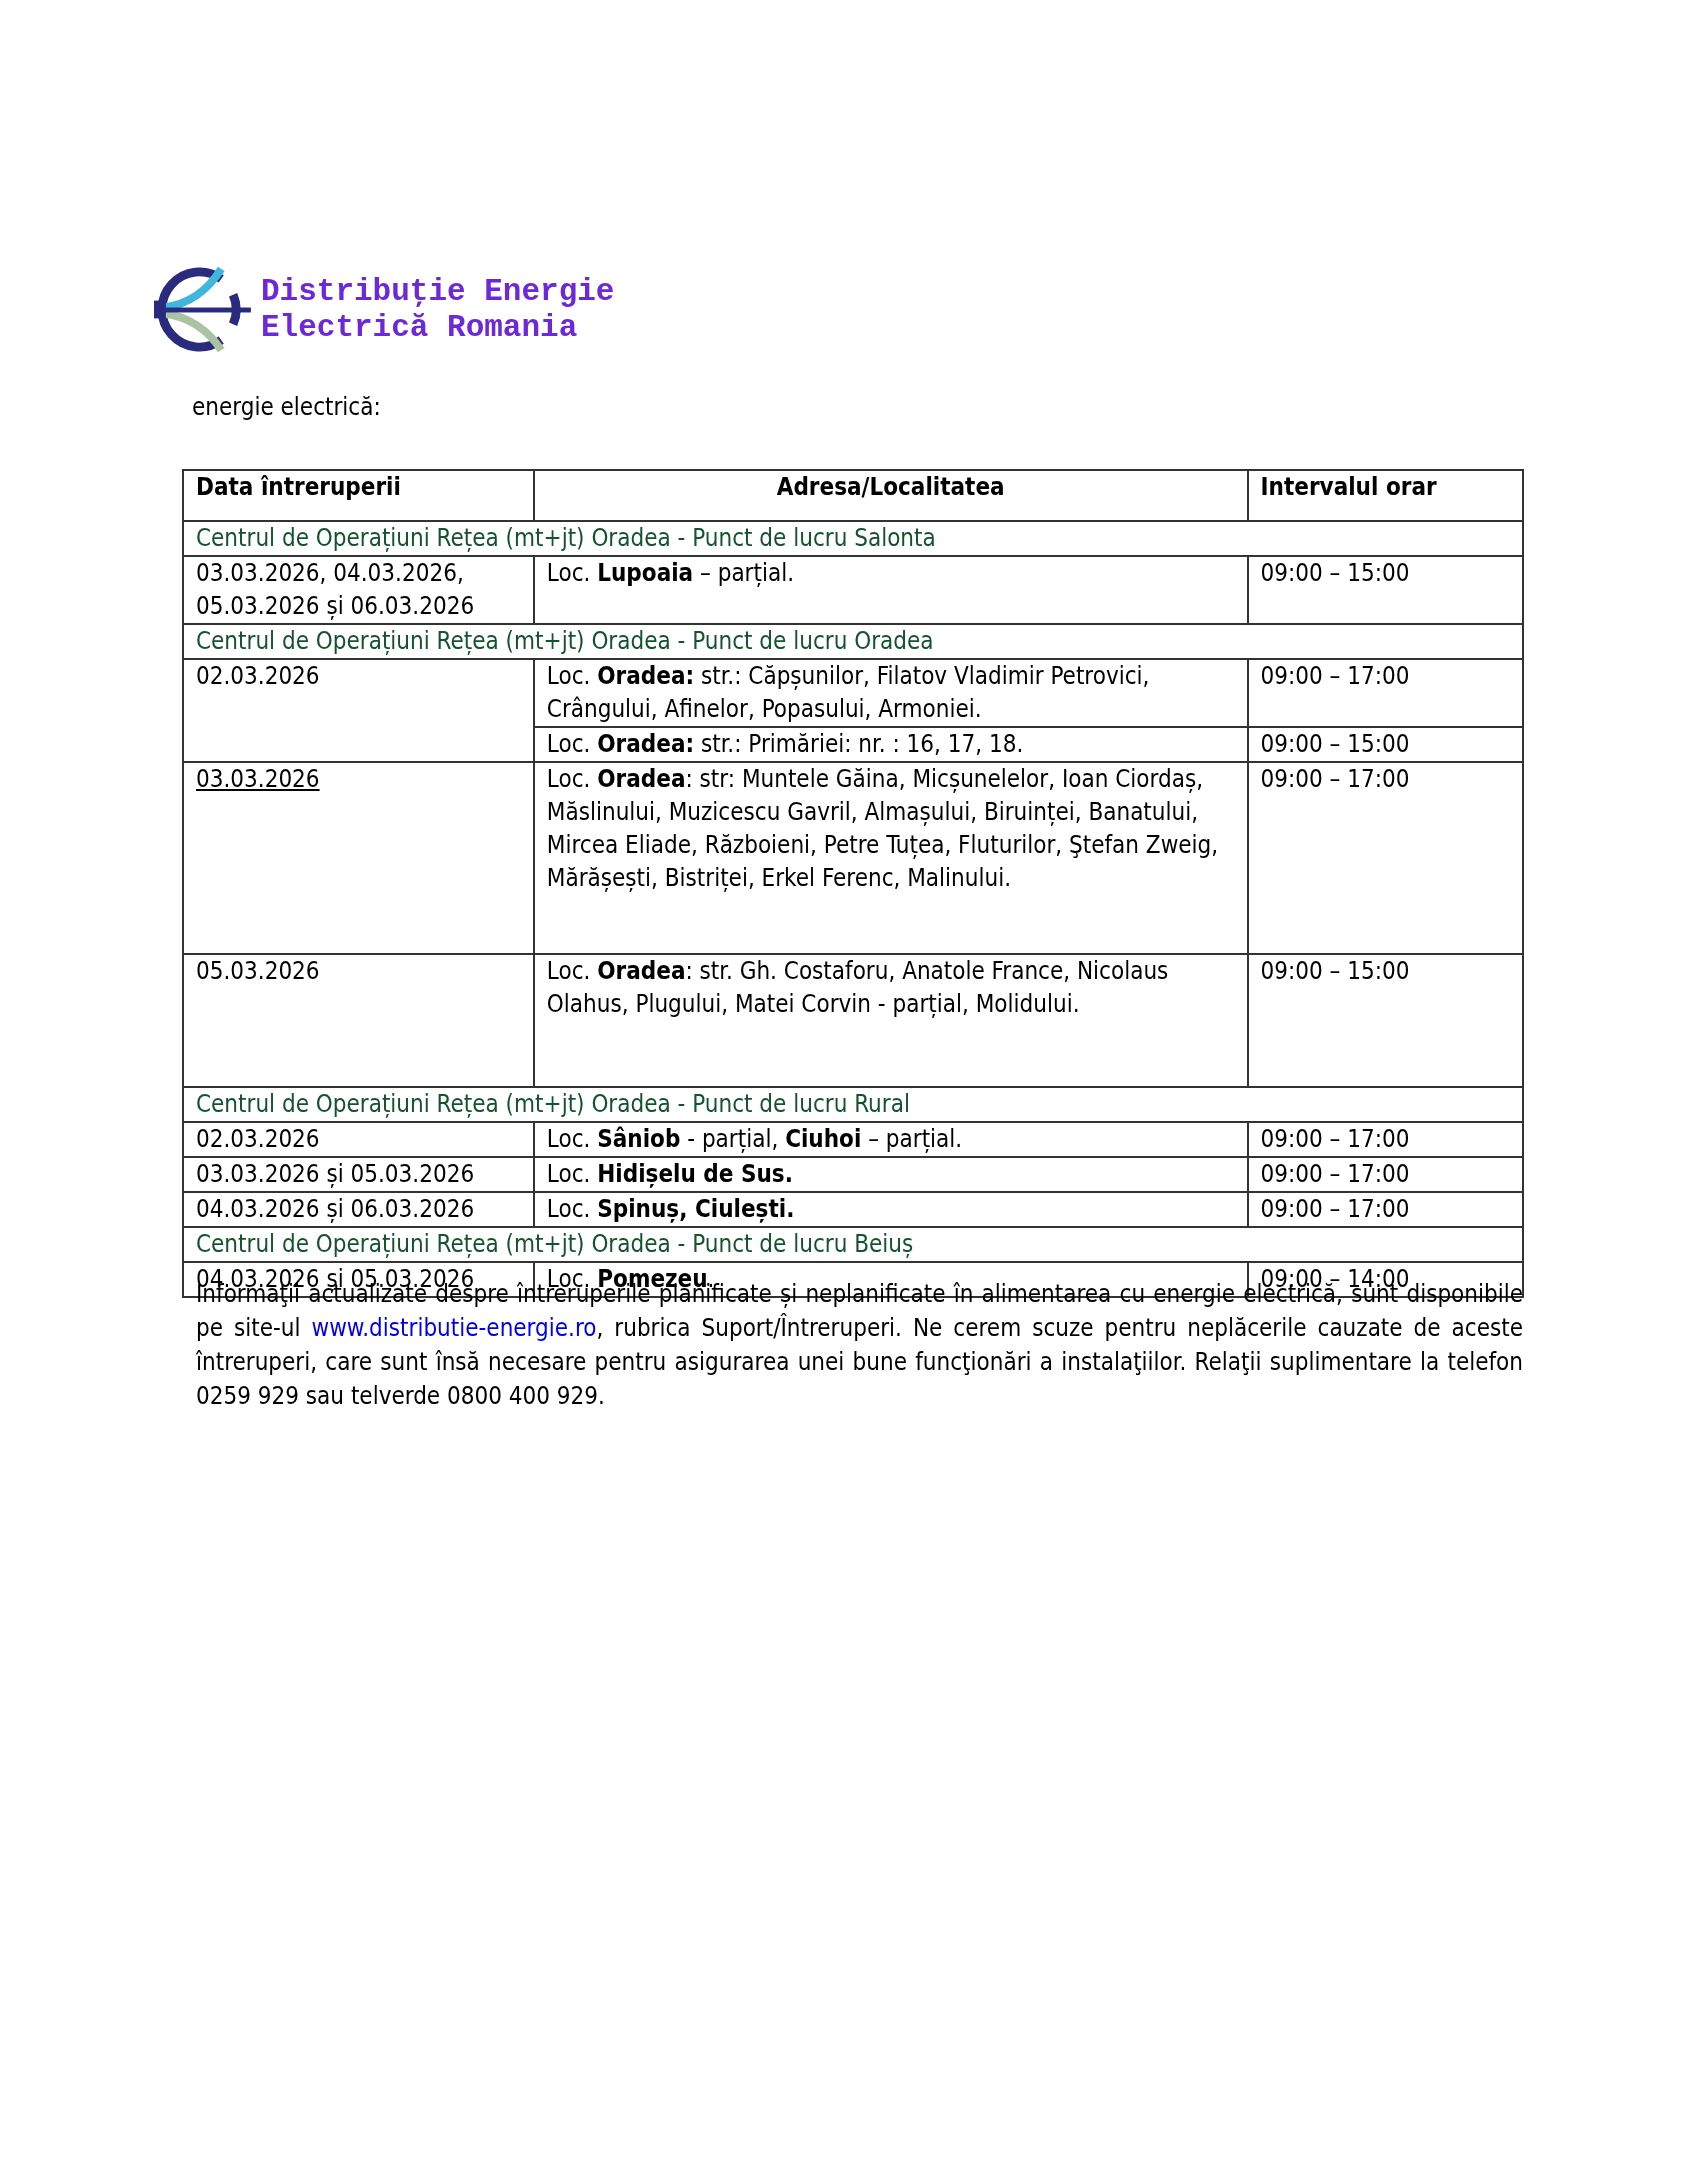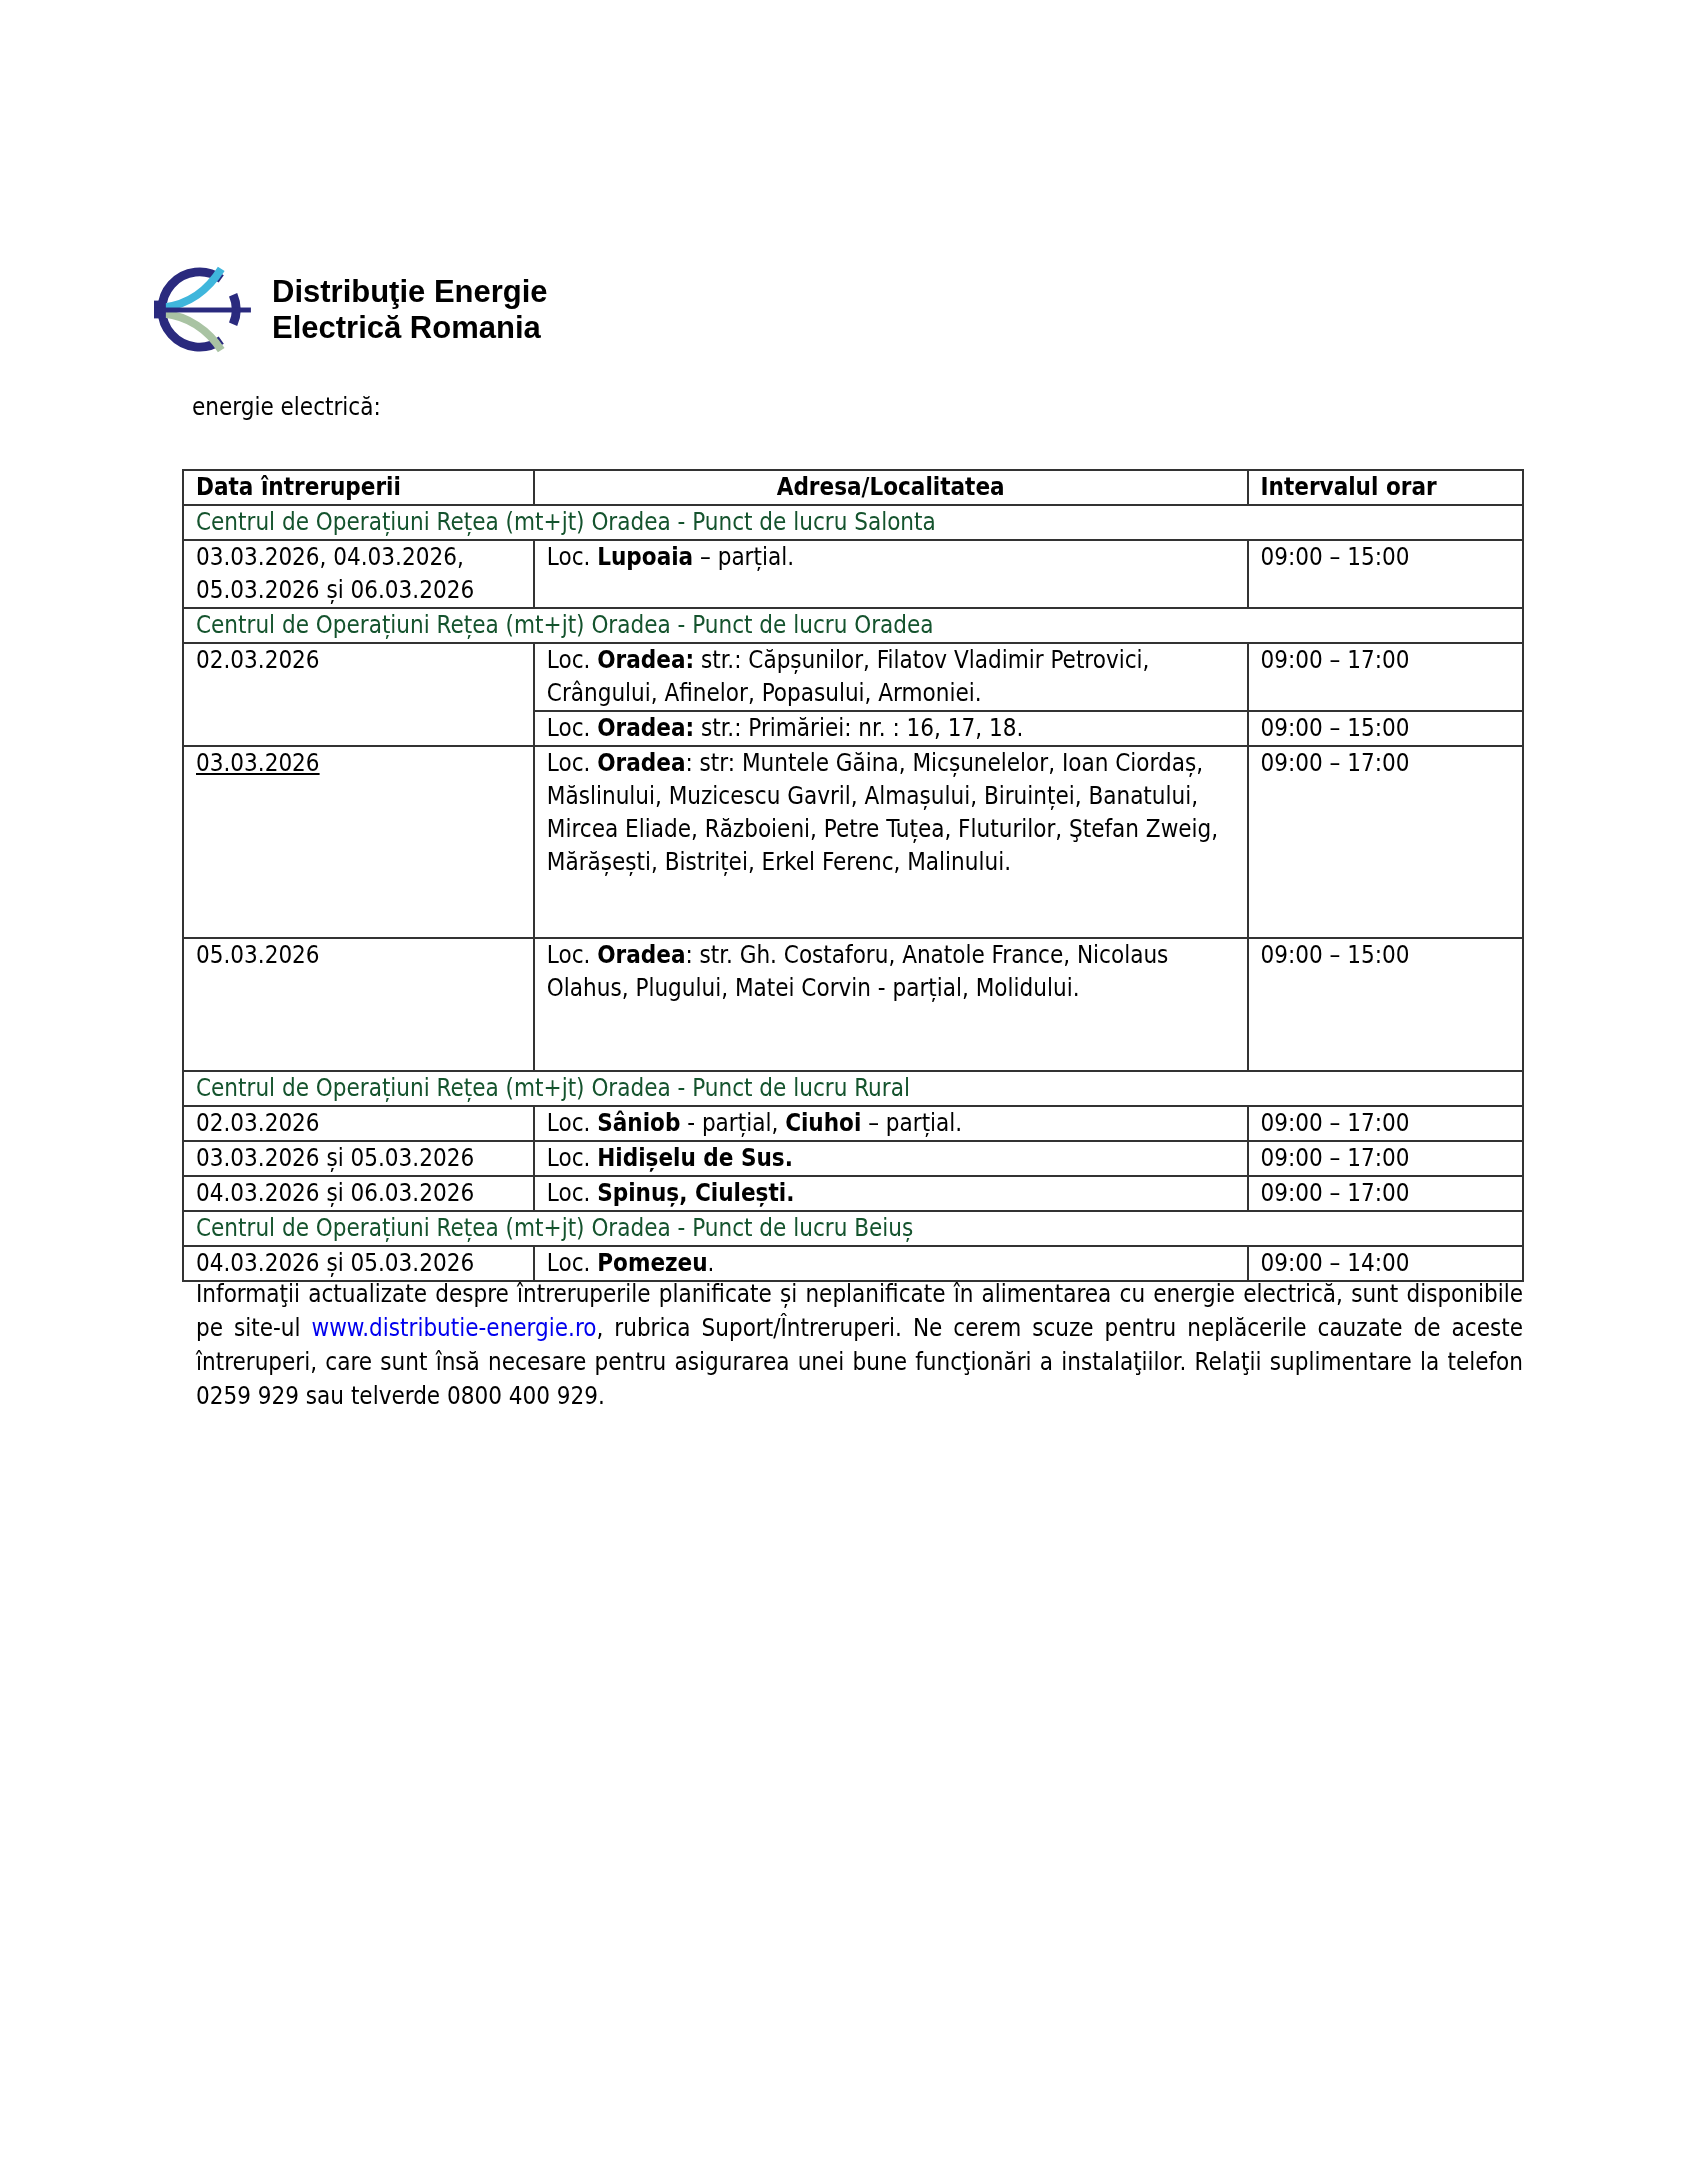--- a/index.html
+++ b/index.html
@@ -1,26 +1,26 @@
 <!DOCTYPE html>
 <html><head>
   <meta charset="utf-8">
   <style>
     html, body { margin: 0; padding: 0; background: #ffffff; }
     body { width: 1683px; height: 2178px; position: relative; overflow: hidden;
            font-family: "DejaVu Sans Condensed", "DejaVu Sans", "Liberation Sans Narrow", "Liberation Sans", sans-serif; color: #000; }
     .logo { position: absolute; left: 144px; top: 265px; display: flex; align-items: center; }
     .logo svg { width: 109px; height: 89px; }
-    .logo-text { margin-left: 19px; font-family: Liberation Sans, sans-serif; font-weight: bold; color: #000000; font-size: 31px; line-height: 36px; letter-spacing: 0px; }
+    .logo-text { margin-left: 8px; font-family: Liberation Mono, monospace; font-weight: bold; color: #6d28d9; font-size: 31px; line-height: 36px; letter-spacing: 0px; }
     .intro { position: absolute; left: 194px; top: 392px; width: 1327px; font-size: 24px; line-height: 30px; font-stretch: condensed; }
     .intro .bold { font-weight: bold; }
     .intro .line2 { display: block; margin-left: -2px; }
     table.outages { position: absolute; left: 182px; top: 469px; width: 1342px; border-collapse: collapse; font-size: 24px; line-height: 33px; }
     table.outages td, table.outages th { border: 2px solid #333; padding: 0 12px; vertical-align: top; text-align: left; font-weight: normal; }
-    table.outages th { font-weight: bold; height: 32px; padding-top: 0; padding-bottom: 0; }
+    table.outages th { font-weight: bold; height: 32px; padding-top: 0; padding-bottom: 16px; }
     th.c1 { width: 323px; }
     th.c2 { width: 684px; text-align: center !important; }
     th.c3 { width: 248px; }
     td.section { color: #14532d; font-weight: bold; text-align: right; height: 32px; }
     .b { font-weight: bold; }
     td.tall-1 { height: 190px; text-decoration: underline; }
     td.tall-2 { height: 131px; }
     .footer { position: absolute; left: 196px; top: 1277px; width: 1327px; font-size: 24px; line-height: 34px; text-align: justify; }
     .footer a { color: #0000ee; }
   </style>

